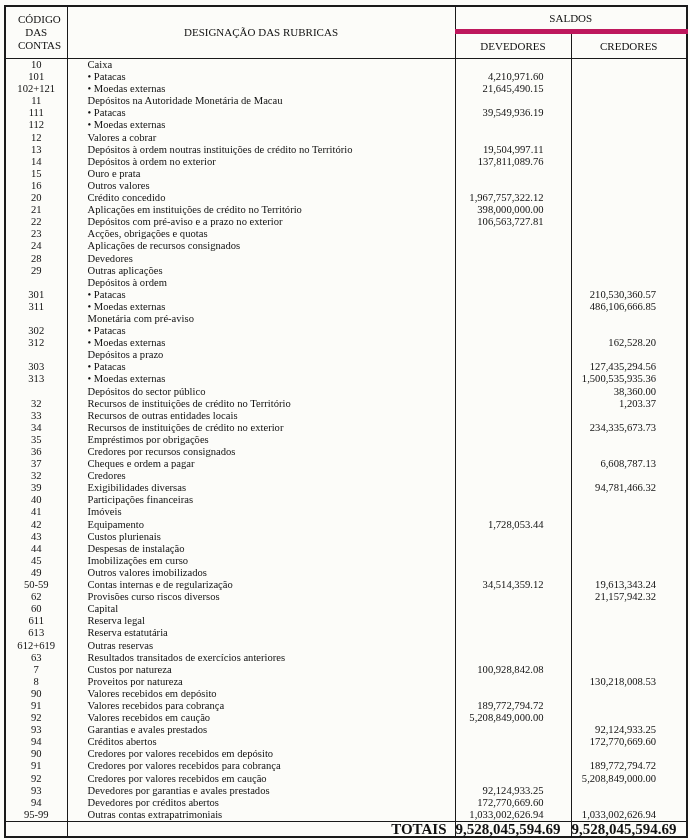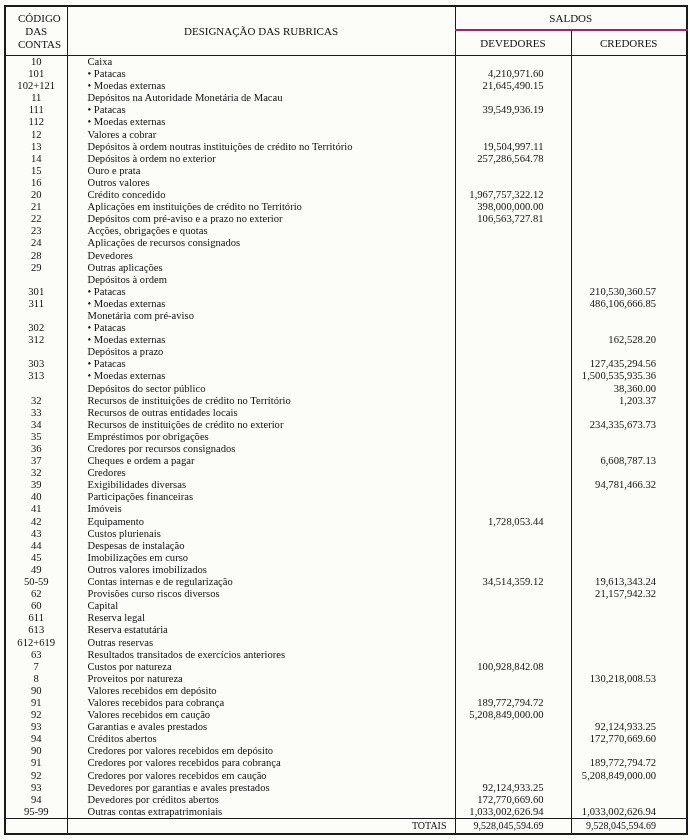--- a/index.html
+++ b/index.html
@@ -34,21 +34,21 @@
     font-weight: normal;
     font-size: 11px;
     line-height: 13px;
     text-align: center;
     vertical-align: middle;
     padding: 2px 12px;
     border-bottom: 1px solid #1a1a1a;
   }
   th.h-code   { border-right: 1px solid #1a1a1a; }
   th.h-desig  { border-right: 1px solid #1a1a1a; font-family: Liberation Serif, serif; }
-  th.h-saldos { border-bottom: 2px solid #be185d; height: 18px; }
+  th.h-saldos { border-bottom: 5px solid #be185d; height: 18px; }
   th.h-dev    { border-right: 1px solid #1a1a1a; height: 20px; }
   th.h-cred   { height: 20px; }
 
   tbody td {
     font-size: 10.6px;
     line-height: 12.1px;
     height: 12.1px;
     padding: 0;
     white-space: nowrap;
     overflow: hidden;
@@ -67,27 +67,28 @@
     text-align: right;
     padding-right: 27px;
     border-right: 1px solid #1a1a1a;
   }
   tbody td.credores {
     text-align: right;
     padding-right: 30px;
   }
 
   tfoot td {
-    font-size: 10px;
+    font-size: 15px;
     line-height: 14px;
     height: 14px;
     padding: 0;
     border-top: 1px solid #1a1a1a;
     white-space: nowrap;
     vertical-align: middle;
+    font-weight: bold;
   }
   tfoot td.f-code  { border-right: 1px solid #1a1a1a; }
   tfoot td.f-label { text-align: right; padding-right: 8px; border-right: 1px solid #1a1a1a; }
   tfoot td.f-dev   { text-align: right; padding-right: 27px; border-right: 1px solid #1a1a1a; }
   tfoot td.f-cred  { text-align: right; padding-right: 30px; }
 </style>
 </head>
 <body>
 
 <div class="sheet">
@@ -154,21 +155,21 @@
         </tr>
         <tr>
           <td class="code">13</td>
           <td class="designation">Depósitos à ordem noutras instituições de crédito no Território</td>
           <td class="devedores">19,504,997.11</td>
           <td class="credores"></td>
         </tr>
         <tr>
           <td class="code">14</td>
           <td class="designation">Depósitos à ordem no exterior</td>
-          <td class="devedores">257,286,564.78</td>
+          <td class="devedores">137,811,089.76</td>
           <td class="credores"></td>
         </tr>
         <tr>
           <td class="code">15</td>
           <td class="designation">Ouro e prata</td>
           <td class="devedores"></td>
           <td class="credores"></td>
         </tr>
         <tr>
           <td class="code">16</td>

